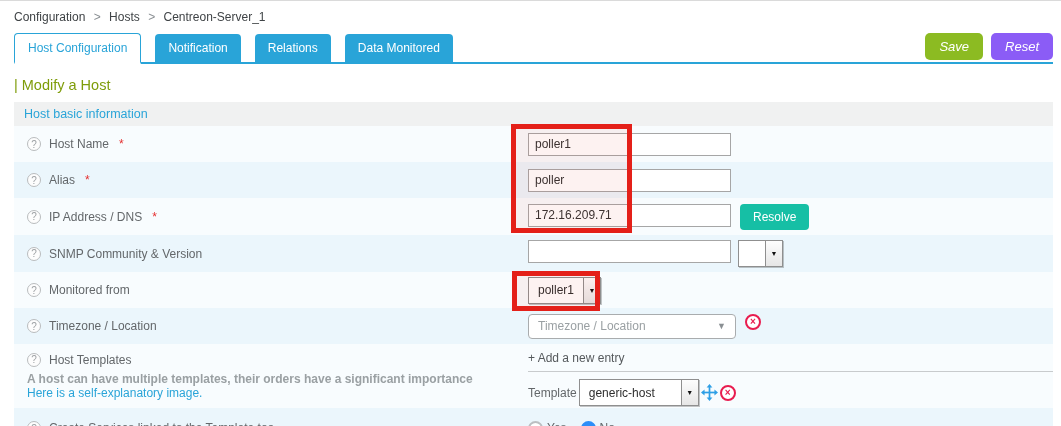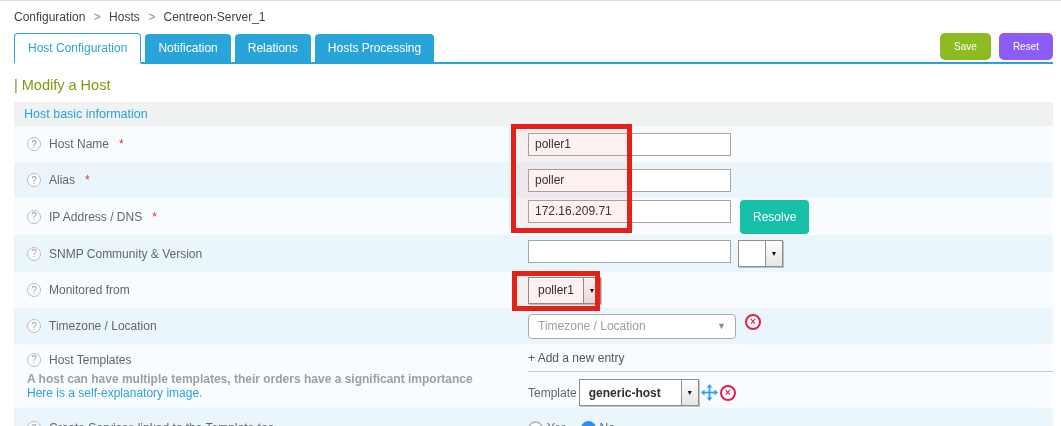--- a/index.html
+++ b/index.html
@@ -9,26 +9,26 @@
 
   
   .breadcrumb { padding:9px 14px 7px; font-size:12px; color:#3f4346; }
   .breadcrumb a { color:#3f4346; text-decoration:none; }
   .breadcrumb .sep { color:#8a8f93; margin:0 5px; }
 
   
   .tabsbar { position:relative; margin:2px 8px 0 14px; }
   .tabs { display:flex; align-items:flex-end; border-bottom:2px solid #29a4d8; }
   .tab { background:#29a4d8; color:#fff; border-radius:4px 4px 0 0; height:28px;
-    line-height:28px; padding:0 13px; margin-right:4px; font-size:12px; cursor:pointer; white-space:nowrap; }
+    line-height:28px; padding:0 13px; margin-right:14px; font-size:12px; cursor:pointer; white-space:nowrap; }
   .tab.active { background:#fff; color:#29a4d8; border:1px solid #29a4d8; border-bottom:2px solid #fff;
     height:31px; line-height:29px; margin-bottom:-2px; }
   .actions { position:absolute; right:0; bottom:4px; display:flex; gap:8px; }
-  .btn { border:none; border-radius:5px; color:#fff; font-size:10px; height:27px;
-    padding:0 14px; cursor:pointer; font-family:inherit; }
+  .btn { border:none; border-radius:5px; color:#fff; font-size:13px; height:27px;
+    padding:0 14px; cursor:pointer; font-family:inherit;font-style:italic; }
   .btn.save { background:#8cbb22; }
   .btn.reset { background:#8b5cf6; }
 
   
   .pagetitle { margin:13px 14px 0; color:#7e9c09; font-size:14.5px; }
   .sectionband { margin:9px 8px 0 14px; background:#f0f1f1; color:#29a4d8;
     padding:5px 10px; font-size:12.5px; }
 
   
   .formwrap { margin:0 8px 0 14px; }
@@ -43,21 +43,21 @@
   .req { color:#e53030; margin-left:2px; }
   .qicon { width:14px; height:14px; flex:none; border:1px solid #b9bcbe; border-radius:50%;
     color:#9da1a4; font-size:10px; display:inline-flex; align-items:center; justify-content:center;
     background:#fdfdfd; }
   .fld { flex:1; display:flex; align-items:flex-start; }
 
   .tin { width:203px; height:23px; border:1px solid #a6a6a6; padding:0 6px; font-size:12px;
     color:#333; background:#fff; font-family:inherit; border-radius:0; }
 
   .btn-resolve { margin-left:9px; background:#16bfa5; color:#fff; border:none; border-radius:4px;
-    height:34px; padding:0 13px; font-size:12px; cursor:pointer; font-family:inherit; }
+    height:26px; padding:0 13px; font-size:12px; cursor:pointer; font-family:inherit; }
 
   
   .csel { display:inline-flex; align-items:stretch; height:27px; border:1px solid #8f8f8f;
     background:#fff; box-shadow:1px 1px 0 rgba(0,0,0,0.22); cursor:pointer; }
   .csel .ctxt { display:flex; align-items:center; padding:0 9px; color:#2e2e2e; }
   .csel .carr { width:17px; border-left:1px solid #8f8f8f; background:linear-gradient(#fdfdfd,#e6e6e6);
     display:flex; align-items:center; justify-content:center; font-size:7px; color:#111; }
 
   
   .s2 { width:208px; height:25px; border:1px solid #a9acae; border-radius:4px; background:#fff;
@@ -102,21 +102,21 @@
   <a href="#">Hosts</a>
   <span class="sep">&gt;</span>
   <span>Centreon-Server_1</span>
 </div>
 
 <div class="tabsbar">
   <div class="tabs">
     <div class="tab active">Host Configuration</div>
     <div class="tab">Notification</div>
     <div class="tab">Relations</div>
-    <div class="tab">Hosts Processing</div>
+    <div class="tab">Data Monitored</div>
   </div>
   <div class="actions">
     <button class="btn save">Save</button>
     <button class="btn reset">Reset</button>
   </div>
 </div>
 
 <div class="pagetitle">| Modify a Host</div>
 <div class="sectionband">Host basic information</div>
 
@@ -204,21 +204,21 @@
         <span>Host Templates</span>
       </div>
       <div class="note">A host can have multiple templates, their orders have a significant importance</div>
       <a class="notelink" href="#">Here is a self-explanatory image.</a>
     </div>
     <div class="tplfld">
       <div class="addentry">+ Add a new entry</div>
       <div class="tplhr"></div>
       <div class="tplline">
         <span>Template</span>
-        <div class="csel" style="min-width:120px;font-weight:bold;">
+        <div class="csel" style="min-width:120px;">
           <span class="ctxt" style="flex:1;">generic-host</span>
           <span class="carr">▼</span>
         </div>
         <span class="moveicon">
           <svg viewBox="0 0 20 20" width="17" height="17">
             <g fill="#2e9fe6">
               <polygon points="10,0 13.4,4.2 6.6,4.2"></polygon>
               <polygon points="10,20 13.4,15.8 6.6,15.8"></polygon>
               <polygon points="0,10 4.2,6.6 4.2,13.4"></polygon>
               <polygon points="20,10 15.8,6.6 15.8,13.4"></polygon>

